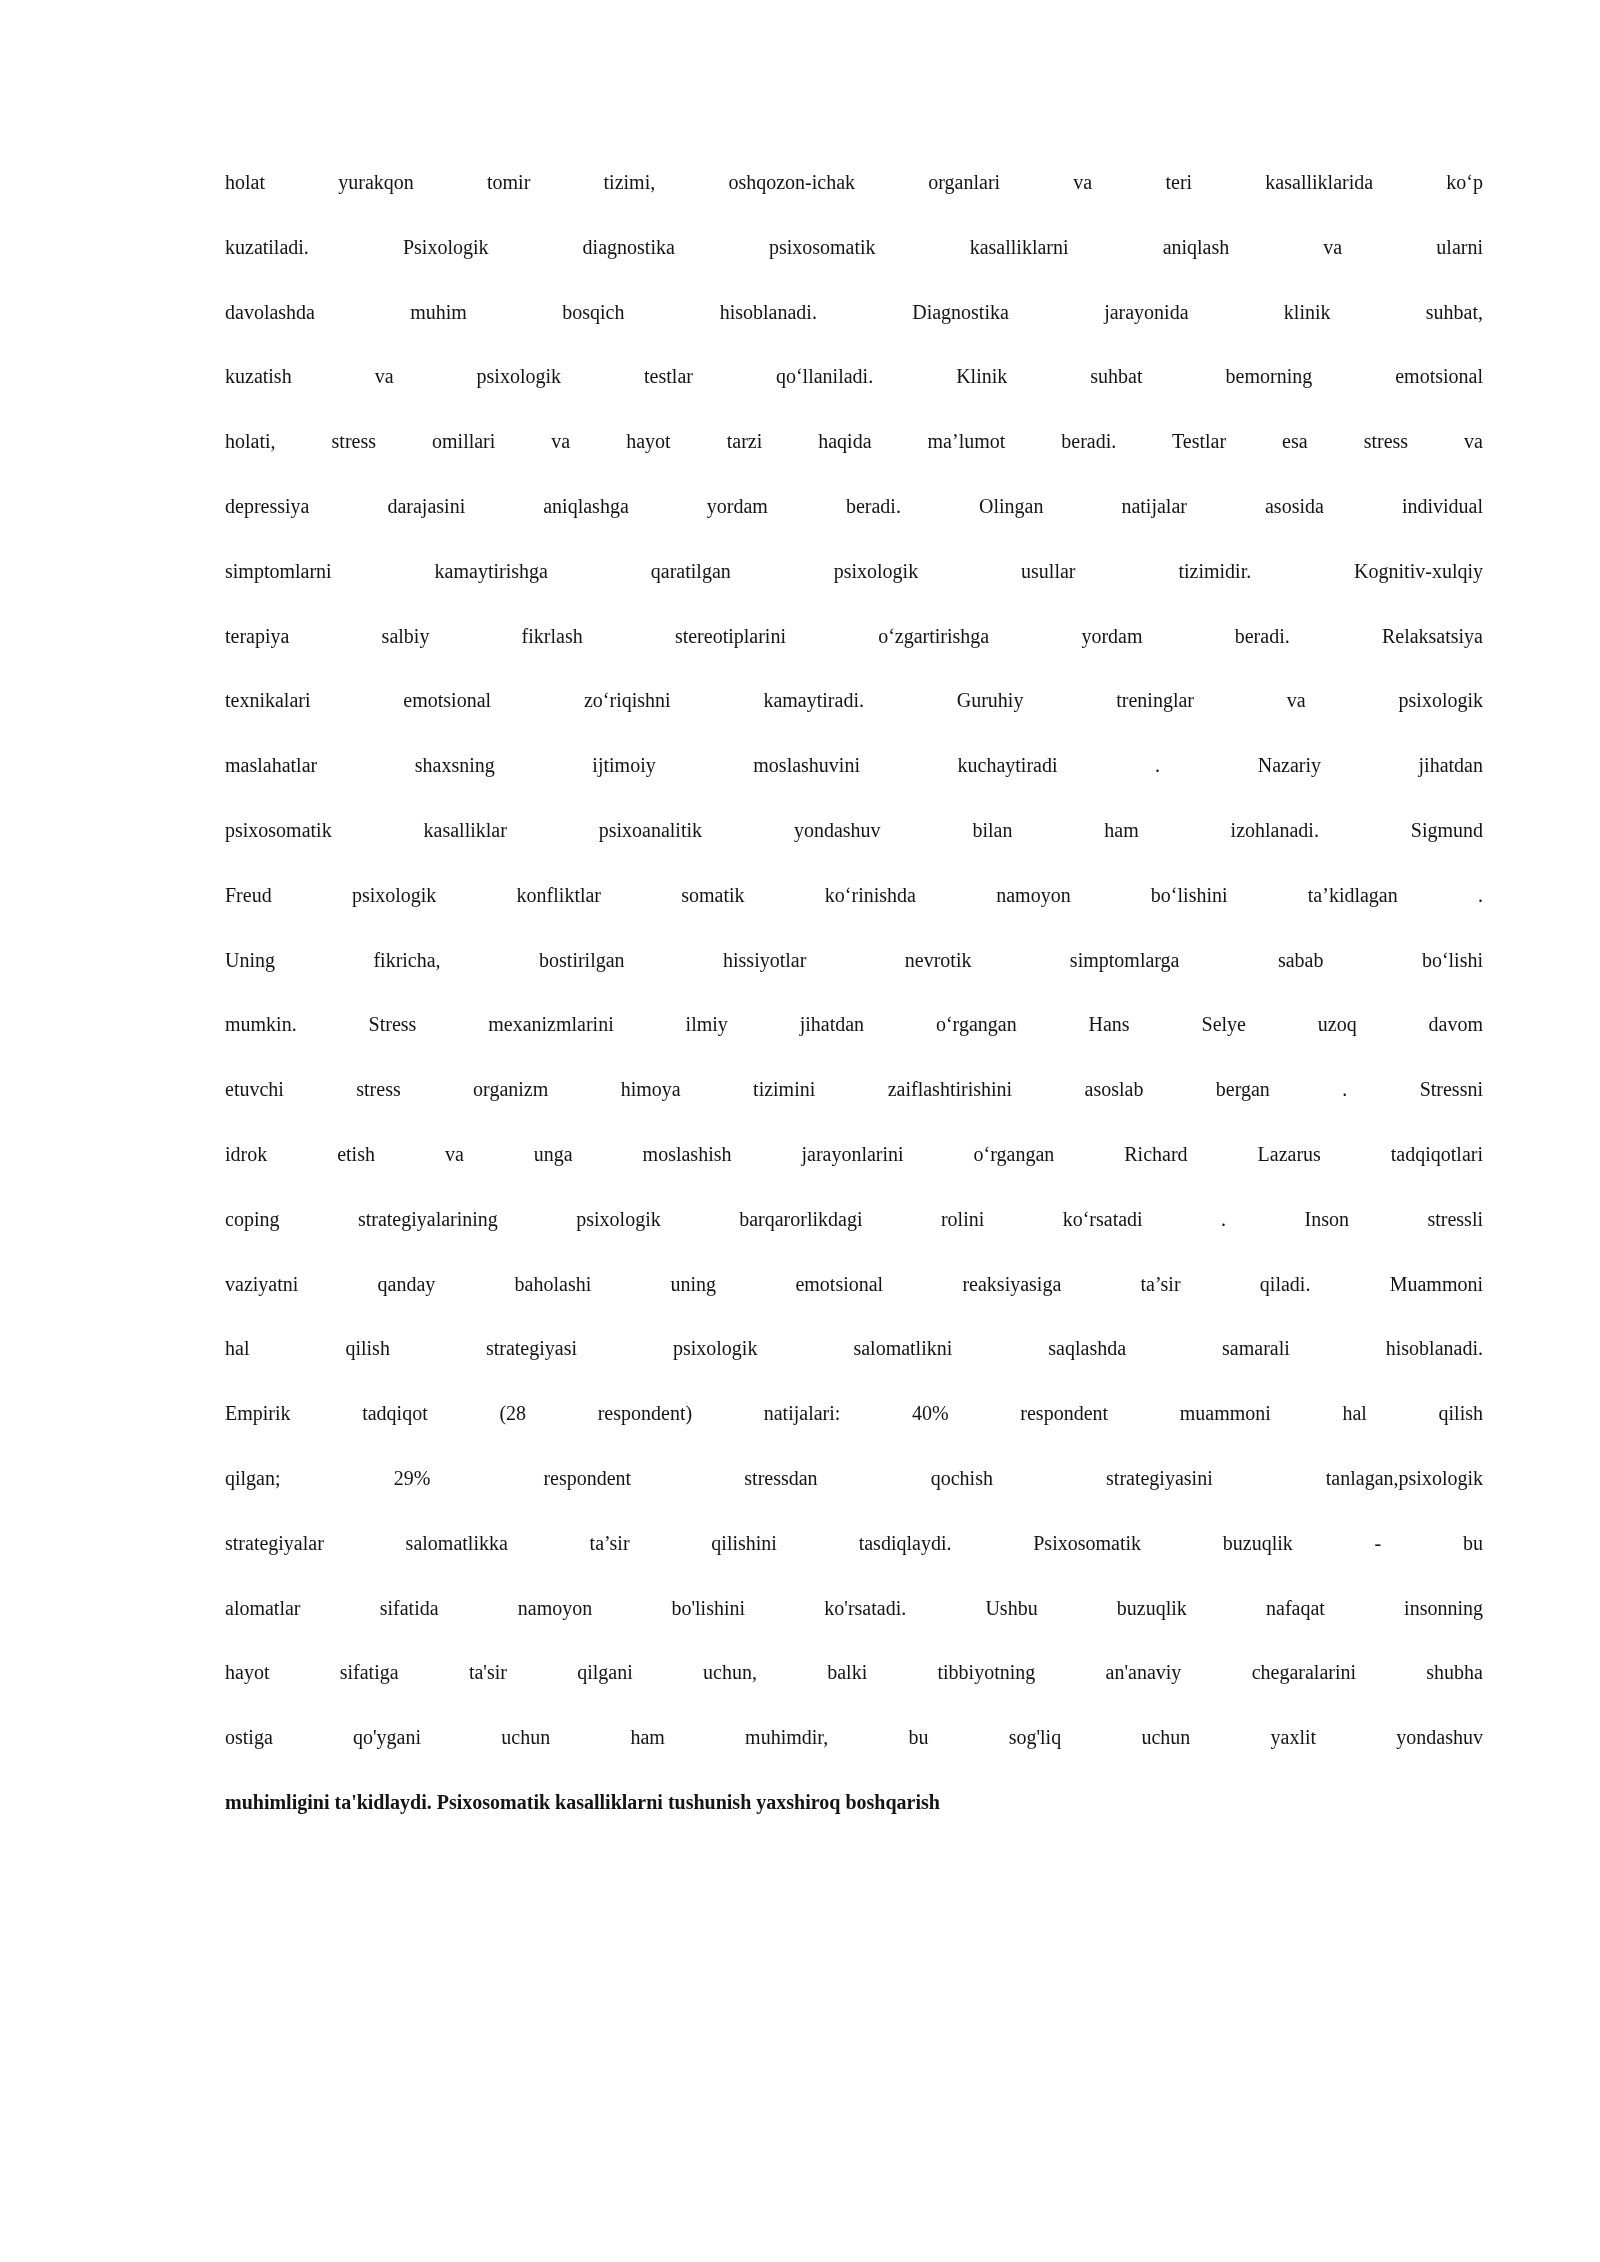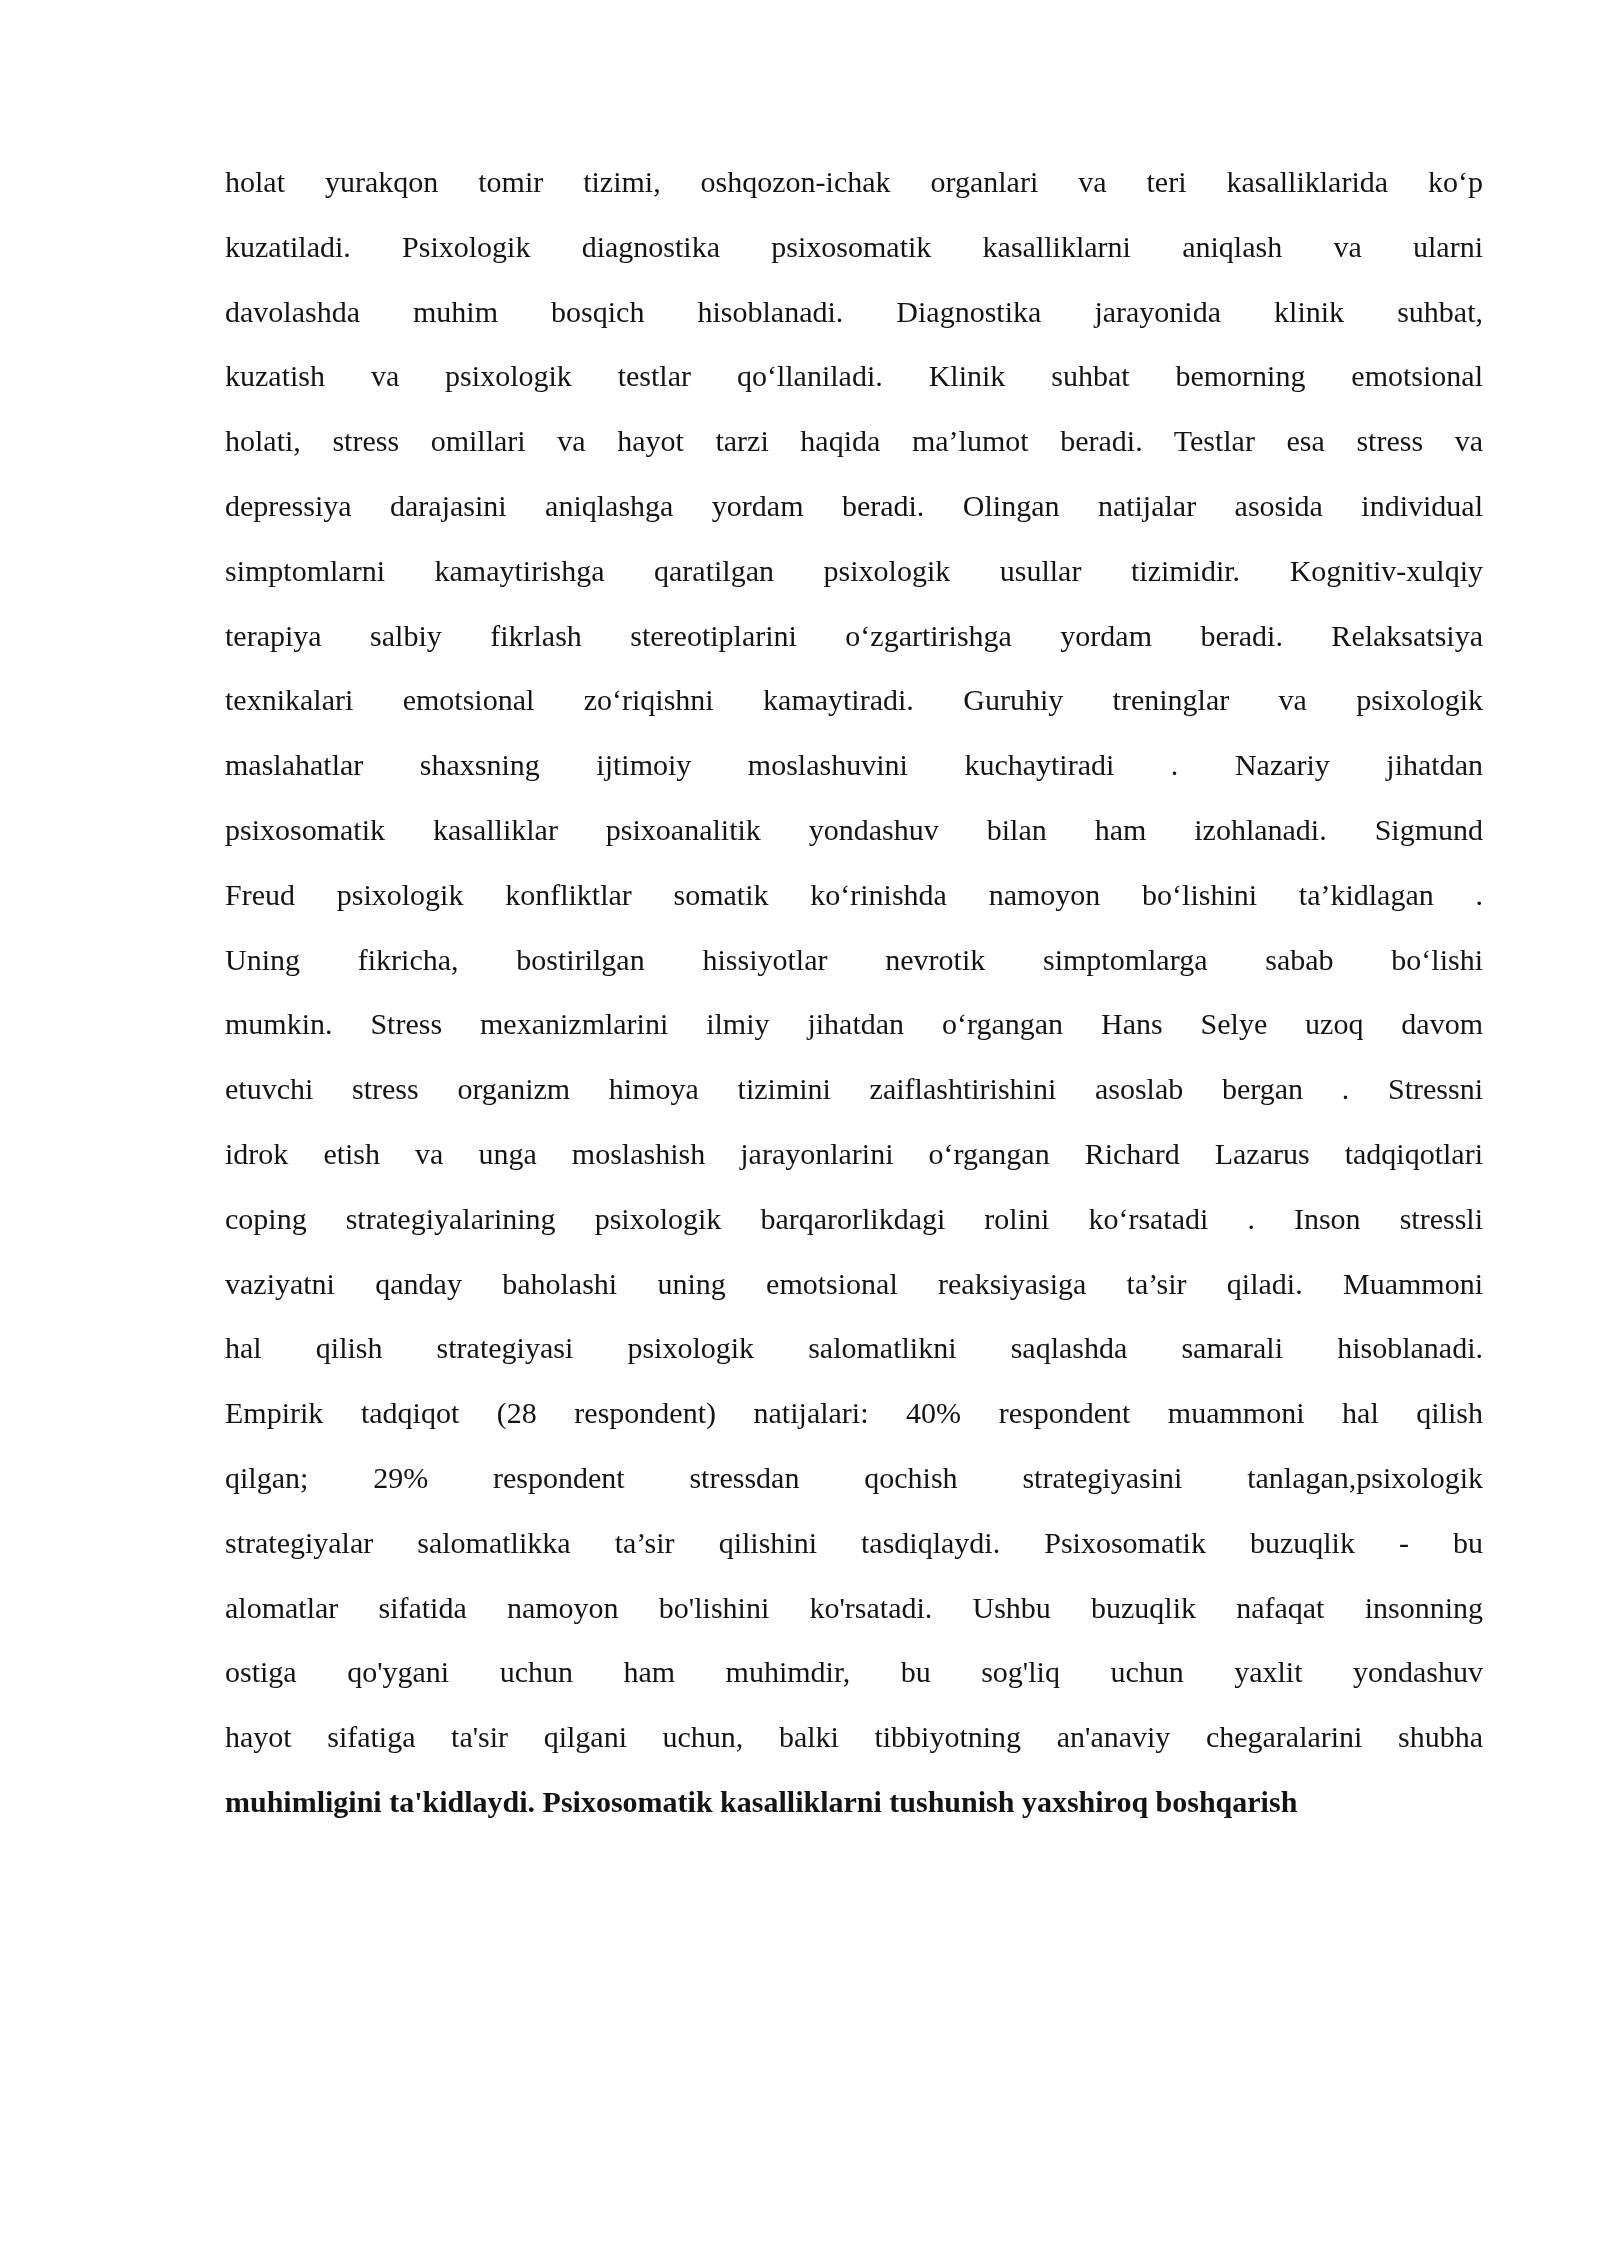--- a/index.html
+++ b/index.html
@@ -19,21 +19,21 @@
     width: 1600px;
     height: 2262px;
     background: #ffffff;
   }
   .text-block {
     position: absolute;
     left: 225px;
     top: 150px;
     width: 1258px;
     color: #141414;
-    font-size: 30px;
+    font-size: 20px;
     -webkit-font-smoothing: antialiased;
   }
   .line {
     height: 64.8px;
     line-height: 64.8px;
     text-align: justify;
     text-align-last: justify;
     white-space: normal;
   }
   .line.last {
@@ -62,17 +62,17 @@
       <div class="line">mumkin. Stress mexanizmlarini ilmiy jihatdan o‘rgangan Hans Selye uzoq davom</div>
       <div class="line">etuvchi stress organizm himoya tizimini zaiflashtirishini asoslab bergan . Stressni</div>
       <div class="line">idrok etish va unga moslashish jarayonlarini o‘rgangan Richard Lazarus tadqiqotlari</div>
       <div class="line">coping strategiyalarining psixologik barqarorlikdagi rolini ko‘rsatadi . Inson stressli</div>
       <div class="line">vaziyatni qanday baholashi uning emotsional reaksiyasiga ta’sir qiladi. Muammoni</div>
       <div class="line">hal qilish strategiyasi psixologik salomatlikni saqlashda samarali hisoblanadi.</div>
       <div class="line">Empirik tadqiqot (28 respondent) natijalari: 40% respondent muammoni hal qilish</div>
       <div class="line">qilgan; 29% respondent stressdan qochish strategiyasini tanlagan,psixologik</div>
       <div class="line">strategiyalar salomatlikka ta’sir qilishini tasdiqlaydi. Psixosomatik buzuqlik - bu</div>
       <div class="line">alomatlar sifatida namoyon bo'lishini ko'rsatadi. Ushbu buzuqlik nafaqat insonning</div>
+      <div class="line">hayot sifatiga ta'sir qilgani uchun, balki tibbiyotning an'anaviy chegaralarini shubha</div>
       <div class="line">ostiga qo'ygani uchun ham muhimdir, bu sog'liq uchun yaxlit yondashuv</div>
-      <div class="line">hayot sifatiga ta'sir qilgani uchun, balki tibbiyotning an'anaviy chegaralarini shubha</div>
       <div class="line last">muhimligini ta'kidlaydi. Psixosomatik kasalliklarni tushunish yaxshiroq boshqarish</div>
     </div>
 </div>
 
 </body></html>

